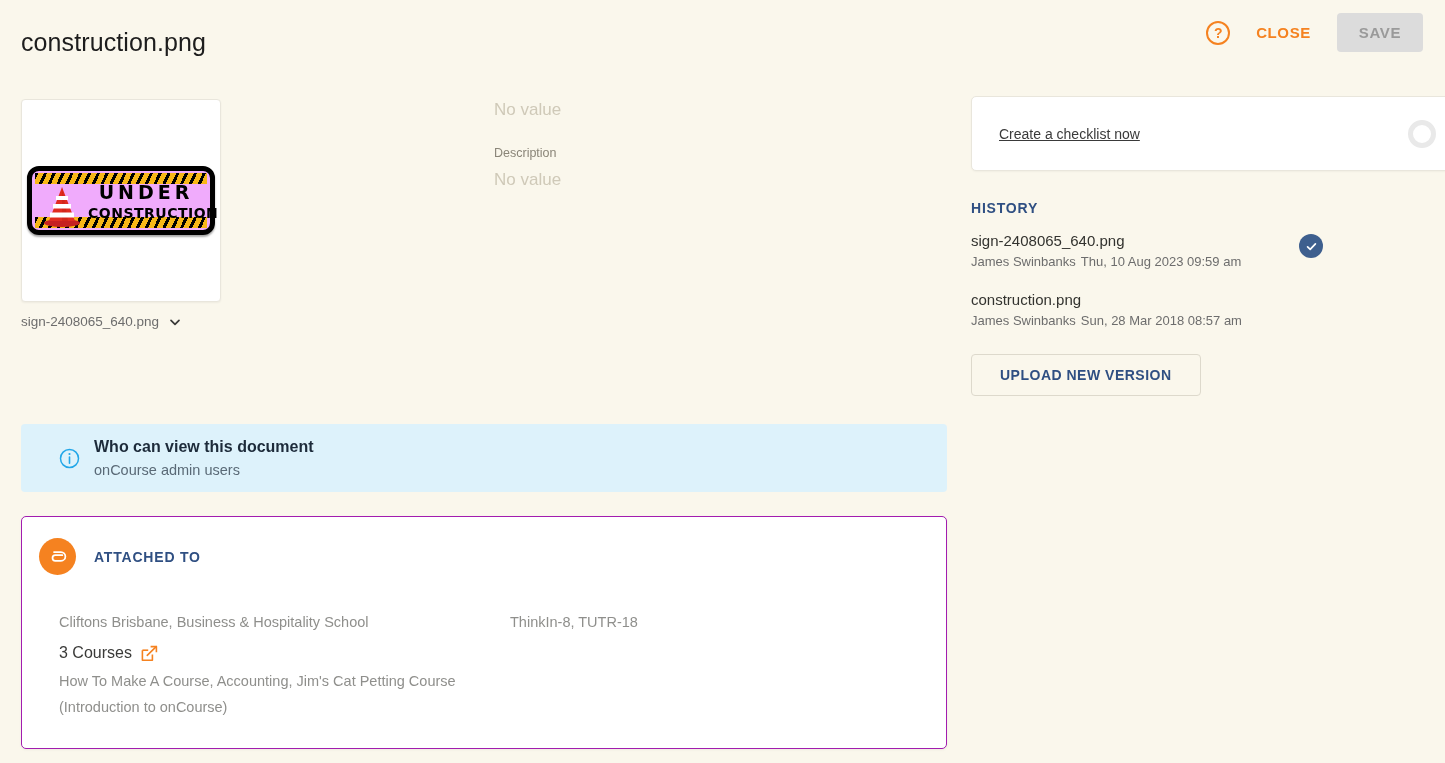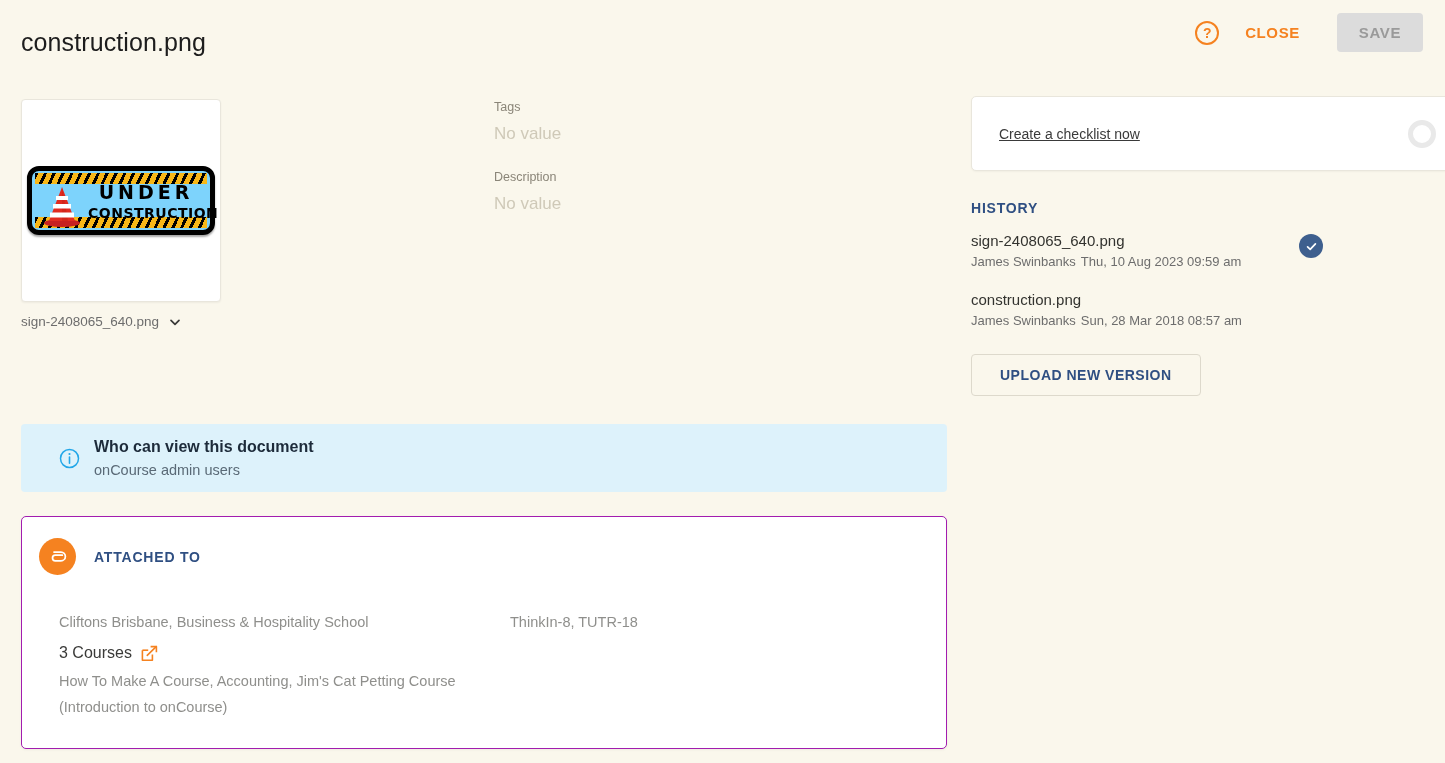--- a/index.html
+++ b/index.html
@@ -32,37 +32,37 @@
   }
   .close-btn {
     color: #f58220; font-size: 15px; font-weight: 600;
     letter-spacing: 0.6px; cursor: pointer; padding: 6px 8px;
     background: none; border: none; font-family: inherit;
   }
   .save-btn {
     background: #dcdcdc; color: #9a9a9a;
     font-size: 15px; font-weight: 600; letter-spacing: 0.6px;
     border: none; border-radius: 4px; padding: 11px 22px;
-    font-family: inherit; cursor: default; margin-left: 11px;
+    font-family: inherit; cursor: default;
   }
 
   
   #thumb-card {
     position: absolute; left: 21px; top: 99px;
     width: 200px; height: 203px;
     background: #ffffff; border: 1px solid #e9e6dc;
     border-radius: 4px;
     box-shadow: 0 1px 2px rgba(0,0,0,0.05);
     display: flex; align-items: center; justify-content: center;
     overflow: hidden;
   }
   
   .sign {
     width: 188px; height: 69px;
-    background: #7dd3fc;
+    background: #f0abfc;
     border: 5px solid #000;
     border-radius: 12px;
     position: relative;
     display: flex; align-items: center;
     box-shadow: 0 2px 2px rgba(0,0,0,.35);
   }
   .sign .hatch-top, .sign .hatch-bottom {
     position: absolute; left: 3px; right: 3px; height: 11px;
     background-image: repeating-linear-gradient(115deg,
       #000 0 3px, #f7b718 3px 8px);
@@ -221,21 +221,20 @@
 
 <div id="thumb-caption">
   <span>sign-2408065_640.png</span>
   <svg class="chev-down" width="14" height="14" viewBox="0 0 14 14">
     <path d="M3 5.3 L7 9.3 L11 5.3" stroke="#3a3a38" stroke-width="1.7" fill="none" stroke-linecap="round" stroke-linejoin="round"></path>
   </svg>
 </div>
 
 <div id="meta-fields">
   <div class="field">
-    <div class="field-label">Tags</div>
     <div class="field-value">No value</div>
   </div>
   <div class="field">
     <div class="field-label">Description</div>
     <div class="field-value">No value</div>
   </div>
 </div>
 
 <div id="checklist-card">
   <span id="checklist-link">Create a checklist now</span>

